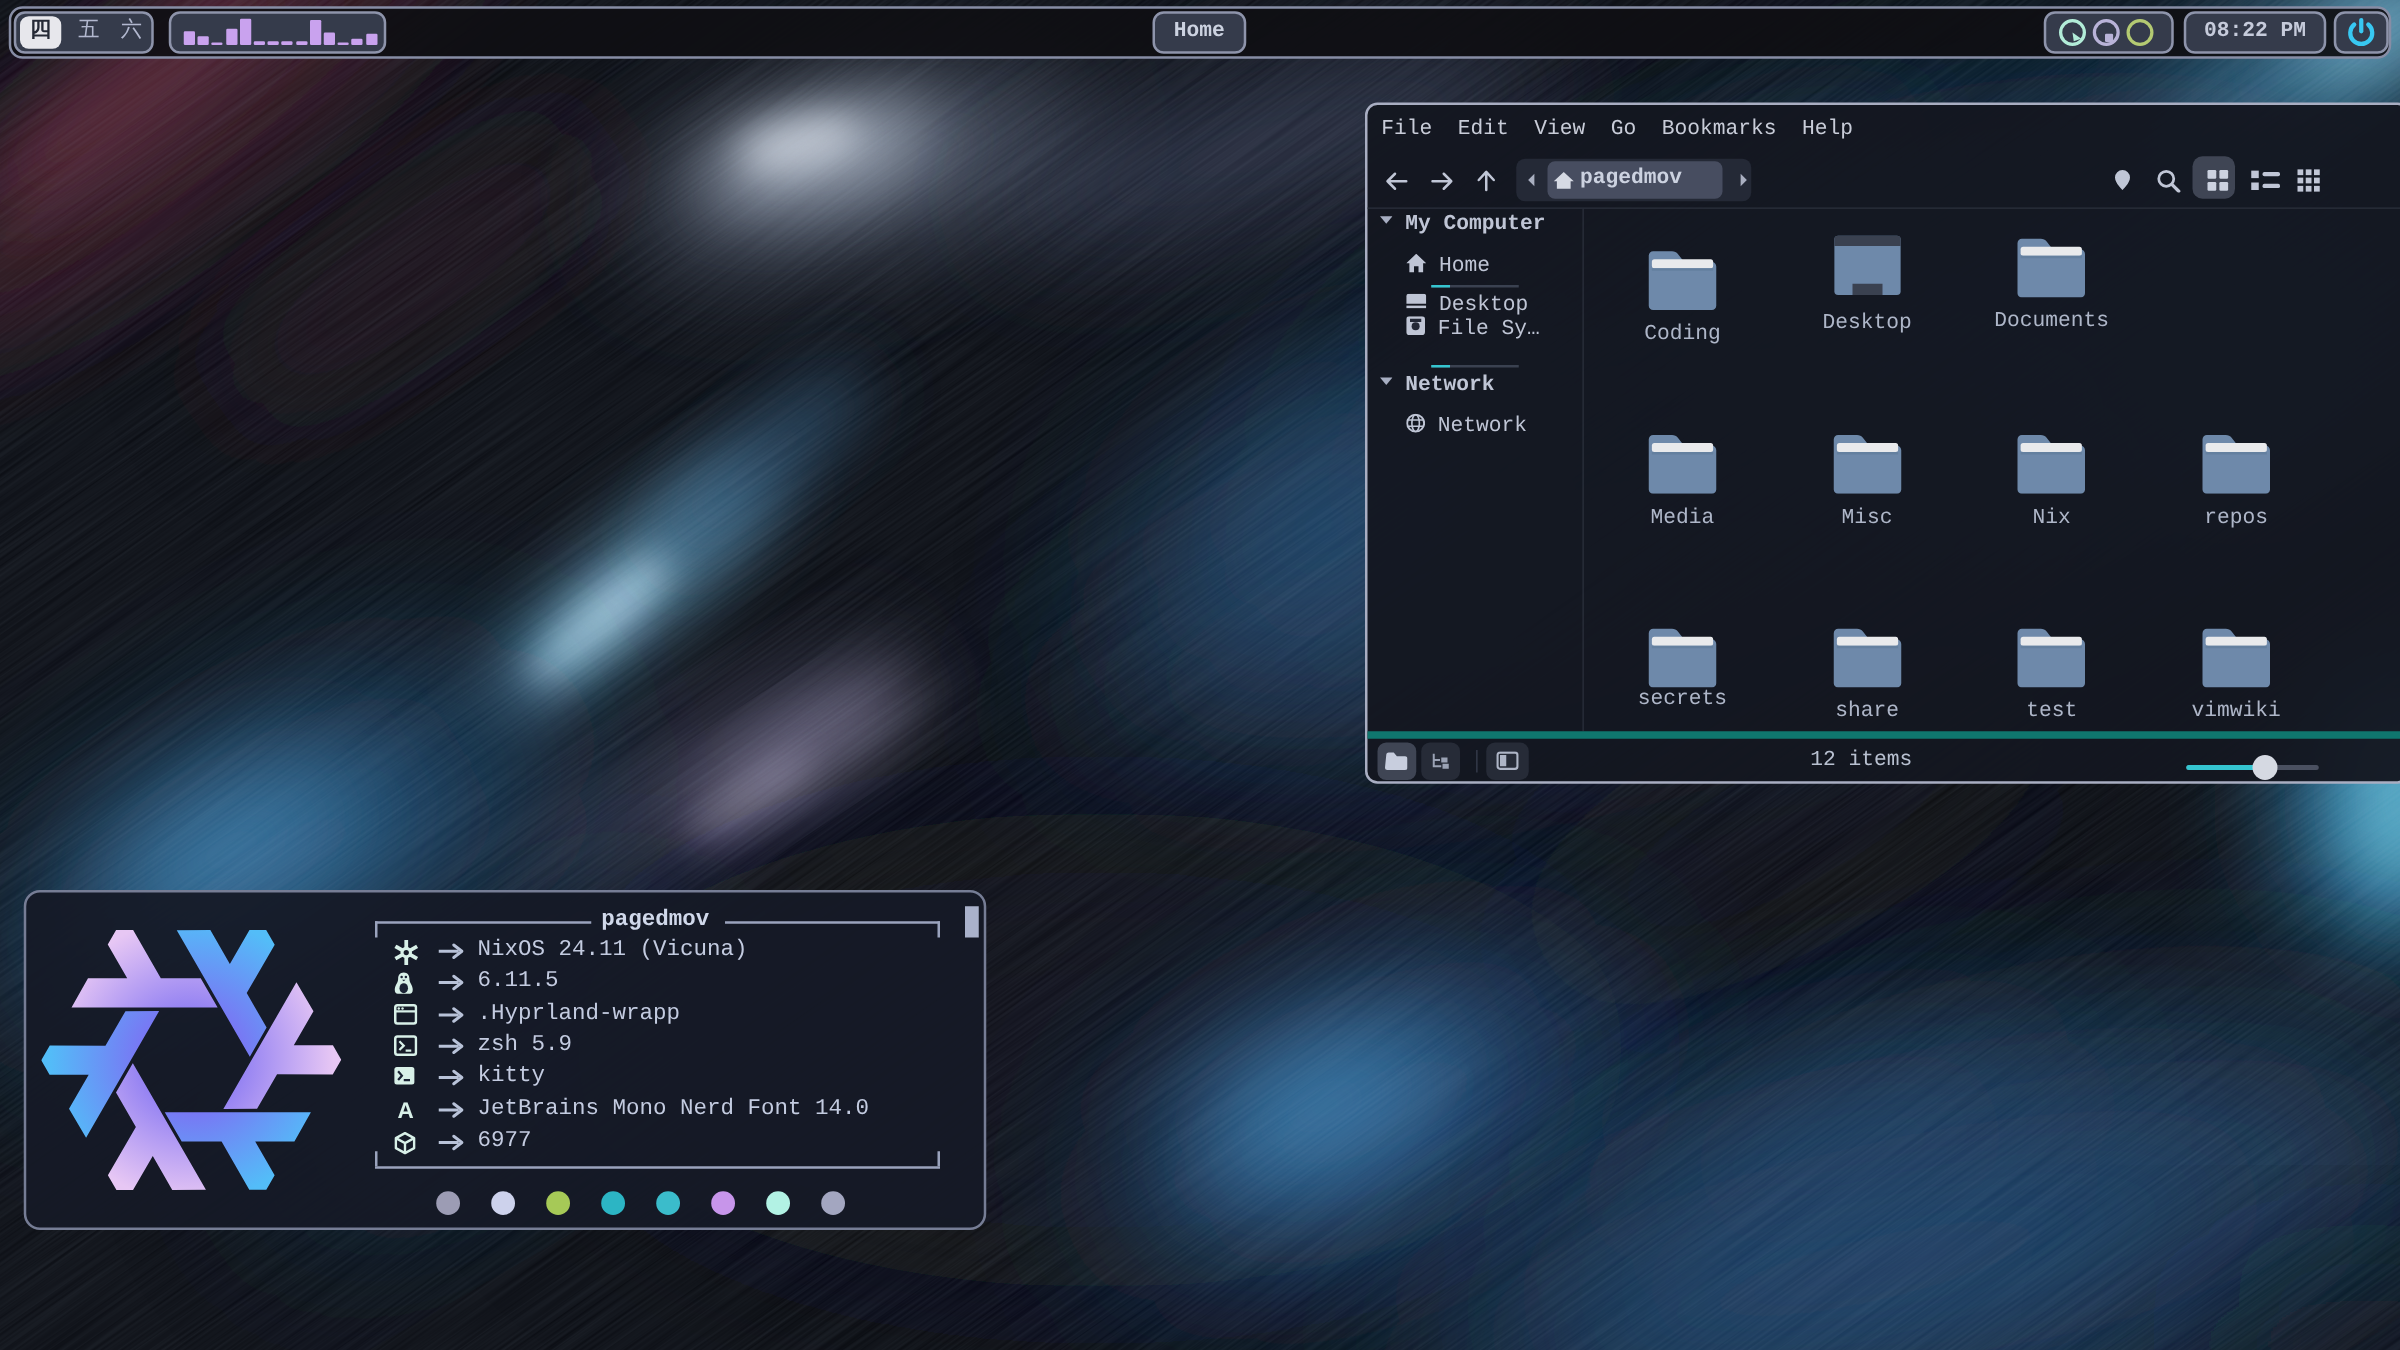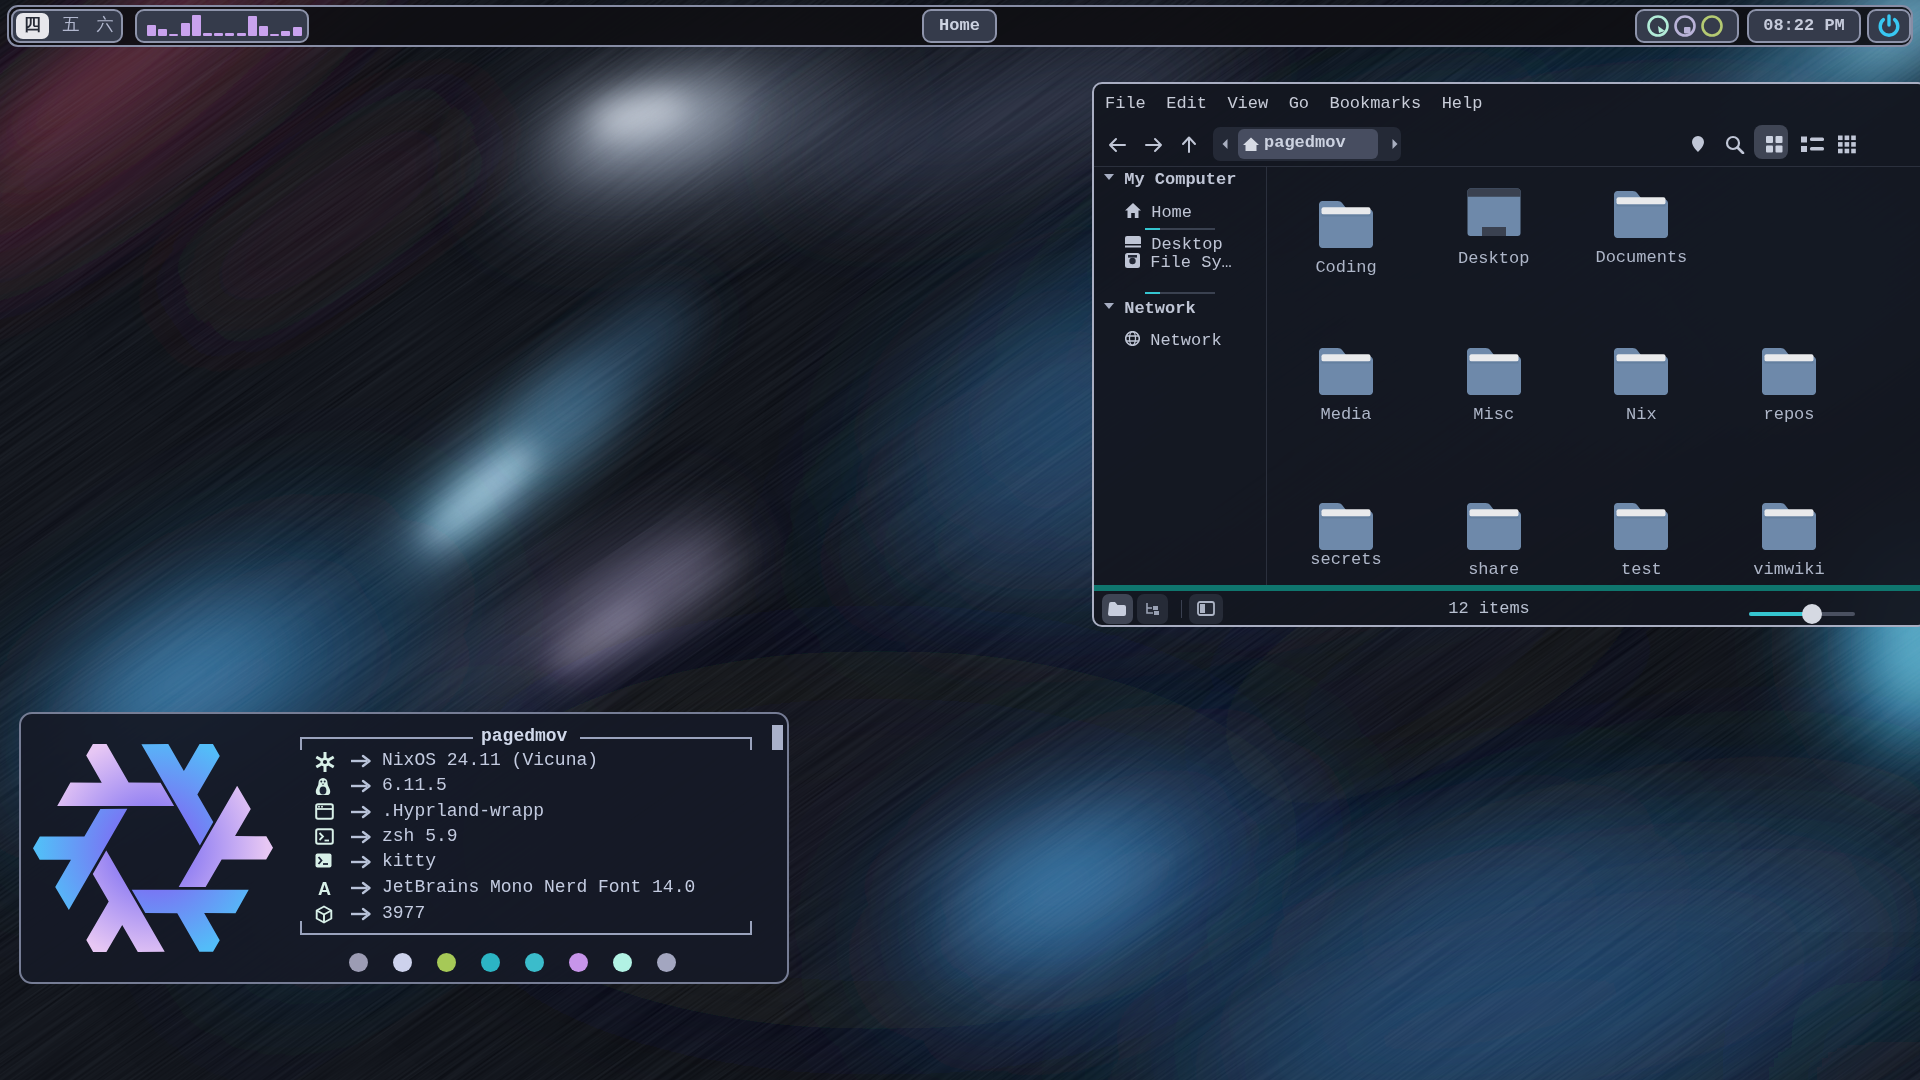--- a/index.html
+++ b/index.html
@@ -505,21 +505,21 @@
         </div>
         <div>
           <div class="abs" style="left:294px;top:190.5px"><svg width="18" height="19" viewBox="0 0 18 19">
               <path d="M9 1.5 L16.3 5.5 V13.5 L9 17.5 L1.7 13.5 V5.5 Z" fill="none" stroke="#d8f0e8" stroke-width="1.9" stroke-linejoin="round"></path>
               <path d="M1.7 5.5 L9 9.5 L16.3 5.5 M9 9.5 V17.5" stroke="#d8f0e8" stroke-width="1.9" fill="none"></path>
             </svg></div>
           <div class="abs" style="left:328px;top:192.5px"><svg width="24" height="14" viewBox="0 0 24 14">
               <path d="M2 7 H18" stroke="#b8c2d8" stroke-width="2.4"></path>
               <path d="M14 2 L20.5 7 L14 12" fill="none" stroke="#b8c2d8" stroke-width="2.4" stroke-linejoin="round" stroke-linecap="round"></path>
             </svg></div>
-          <div class="tline" style="left:361px;top:188.5px">3977</div>
+          <div class="tline" style="left:361px;top:188.5px">6977</div>
         </div>
       </div>
 <div class="dot" style="left: 328px; top: 239px; background: rgb(156, 156, 180);"></div>
       <div class="dot" style="left: 372px; top: 239px; background: rgb(205, 210, 236);"></div>
       <div class="dot" style="left: 416px; top: 239px; background: rgb(166, 201, 87);"></div>
       <div class="dot" style="left: 460px; top: 239px; background: rgb(44, 181, 196);"></div>
       <div class="dot" style="left: 504px; top: 239px; background: rgb(59, 188, 203);"></div>
       <div class="dot" style="left: 548px; top: 239px; background: rgb(199, 149, 234);"></div>
       <div class="dot" style="left: 592px; top: 239px; background: rgb(178, 242, 228);"></div>
       <div class="dot" style="left: 636px; top: 239px; background: rgb(163, 166, 192);"></div>

